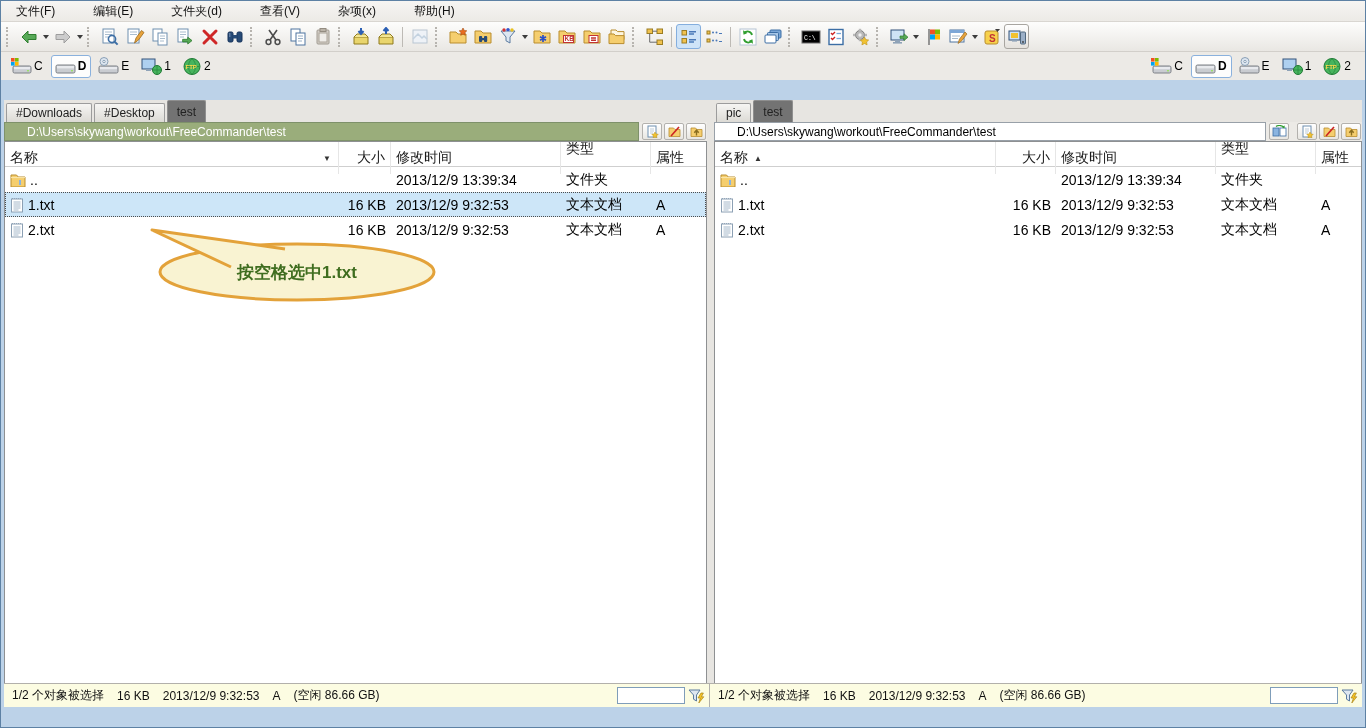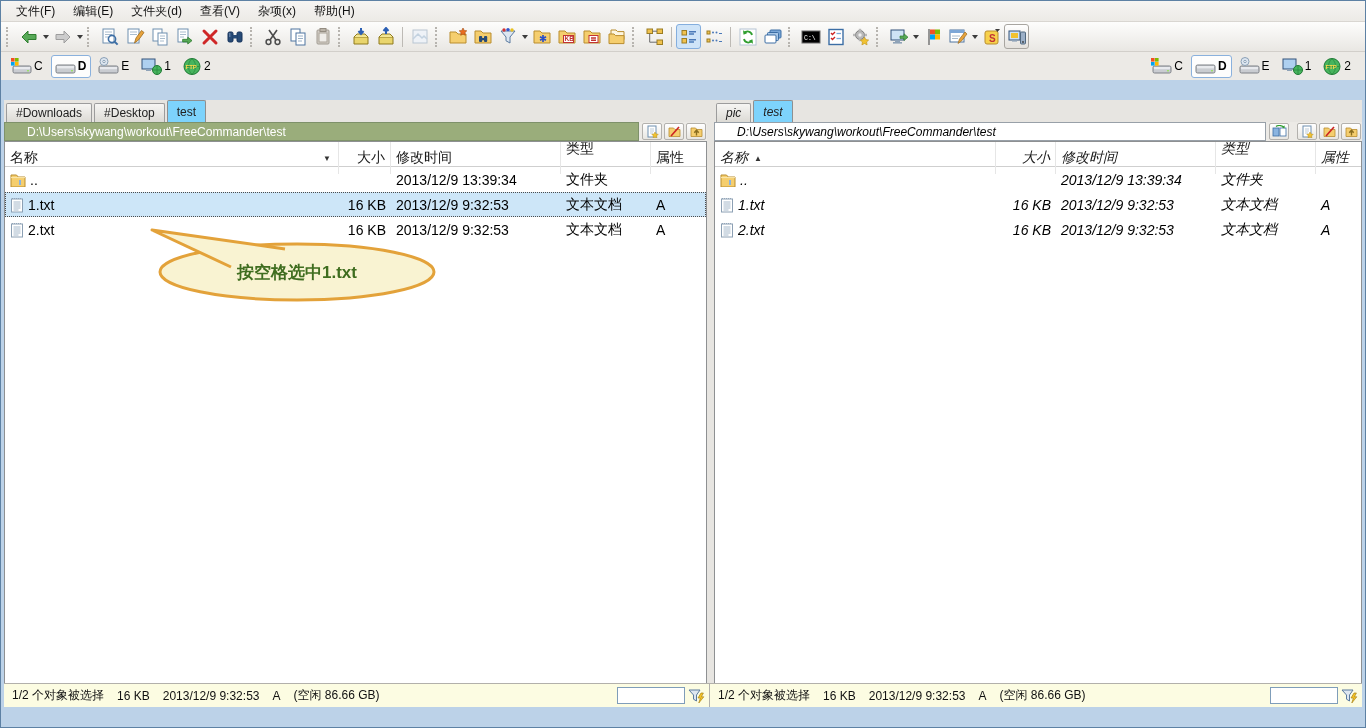--- a/index.html
+++ b/index.html
@@ -5,21 +5,21 @@
   html,body{margin:0;padding:0;}
   body{width:1366px;height:728px;font-family:"Liberation Sans","DejaVu Sans",sans-serif;background:#9db8d2;overflow:hidden;}
   .window{position:absolute;inset:0;background:#bcd2e8;border:1px solid #5d81a4;box-sizing:border-box;}
   
   .titlebar{height:22px;display:flex;align-items:center;padding:0 6px;background:linear-gradient(#d9e7f5,#bcd2e8);position:relative;}
   .title-text{font-size:12px;color:#111;margin-left:6px;}
   .winbtns{position:absolute;right:8px;top:0;display:flex;}
   .winbtn{width:30px;height:18px;display:flex;align-items:center;justify-content:center;border:1px solid #70859c;border-top:none;border-radius:0 0 4px 4px;background:linear-gradient(#fafcfe,#cdd9e6 45%,#b4c5d8);margin-left:1px;box-sizing:border-box;}
   .winbtn.close{width:45px;background:linear-gradient(#f7b0a0,#dd6a52 45%,#c3422b);border-color:#8c3a28;}
   
-  .menubar{height:20px;background:linear-gradient(#f6f5f3,#eceae6);display:flex;align-items:center;padding-left:6px;border-bottom:1px solid #d9d6d1;}
+  .menubar{height:20px;background:linear-gradient(#f6f5f3,#eceae6);display:flex;align-items:center;padding-left:6px;border-bottom:1px solid #d9d6d1;gap:20px;}
   .menu-item{font-size:12px;color:#111;padding:2px 9px;}
   
   .toolbar{height:29px;background:linear-gradient(#fdfdfc,#e9e7e3);display:flex;align-items:center;border-bottom:1px solid #d2cfca;padding-left:2px;}
   .grip{width:3px;height:20px;border-left:2px dotted #b7b4af;margin:0 5px 0 3px;}
   .sep{width:1px;height:20px;background:#bdbab5;margin:0 4px;}
   .tbtn{width:25px;height:25px;display:flex;align-items:center;justify-content:center;border-radius:3px;border:1px solid transparent;box-sizing:border-box;}
   .tbtn.active{background:#cfe4f8;border-color:#84aede;}
   .tbtn.raised{background:linear-gradient(#ffffff,#e4e1dc);border-color:#a8a5a0;}
   .dd{width:9px;height:25px;display:flex;align-items:center;justify-content:center;}
   .dd i{width:0;height:0;border-left:3.5px solid transparent;border-right:3.5px solid transparent;border-top:4px solid #3c3c3c;}
@@ -28,24 +28,24 @@
   .drives{display:flex;align-items:center;}
   .drive{display:flex;align-items:center;padding:1px 4px 1px 2px;border:1px solid transparent;border-radius:3px;margin-right:3px;}
   .drive.selected{background:#fdfdfd;border-color:#8ab1dd;}
   .drive .lbl{font-size:12px;color:#000;margin-left:1px;}
   .drive.selected .lbl{font-weight:bold;}
   
   .main{position:absolute;left:3px;right:3px;top:99px;bottom:26px;display:flex;background:#e7e5e1;}
   .pane{display:flex;flex-direction:column;min-width:0;}
   .pane-left{width:703px;}
   .splitter{width:7px;}
-  .pane-right{flex:1;font-style:italic;}
+  .pane-right{flex:1;}
   .tabrow{height:22px;display:flex;align-items:flex-end;padding-left:2px;}
   .tab{height:18px;display:flex;align-items:center;padding:0 9px;font-size:12px;color:#222;background:linear-gradient(#f6f5f3,#dcdad5);border:1px solid #9c9c9c;border-bottom:none;border-radius:2px 2px 0 0;margin-right:2px;}
-  .tab.active{height:21px;background:#7dd3fc;border-color:#8f8f8f;}
+  .tab.active{height:21px;background:#737373;border-color:#8f8f8f;}
   .pathrow{height:19px;display:flex;align-items:stretch;}
   .pathbar{flex:1;font-size:12px;display:flex;align-items:center;padding:0 22px;white-space:nowrap;overflow:hidden;box-sizing:border-box;}
   .pathbar.activeP{background:#9aad7b;border:1px solid #7e916a;color:#fff;}
   .pathbar.inactiveP{background:#ffffff;border:1px solid #98a0a8;color:#000;}
   .pbtns{display:flex;align-items:center;background:#eceae6;padding:0 1px;}
   .pbtn{width:20px;height:17px;border:1px solid #b3b1ad;background:linear-gradient(#ffffff,#e8e6e1);display:flex;align-items:center;justify-content:center;margin-left:2px;box-sizing:border-box;border-radius:2px;}
   .filelist{flex:1;background:#fff;border:1px solid #8e9092;position:relative;overflow:hidden;}
   .lheader{display:flex;height:24px;border-bottom:1px solid #cfcfcf;background:#fff;font-size:14px;color:#1a1a1a;}
   .hcell{display:flex;align-items:center;padding:16px 5px;border-right:1px solid #e6e6e6;box-sizing:border-box;}
   .hname{flex:1;min-width:0;}

